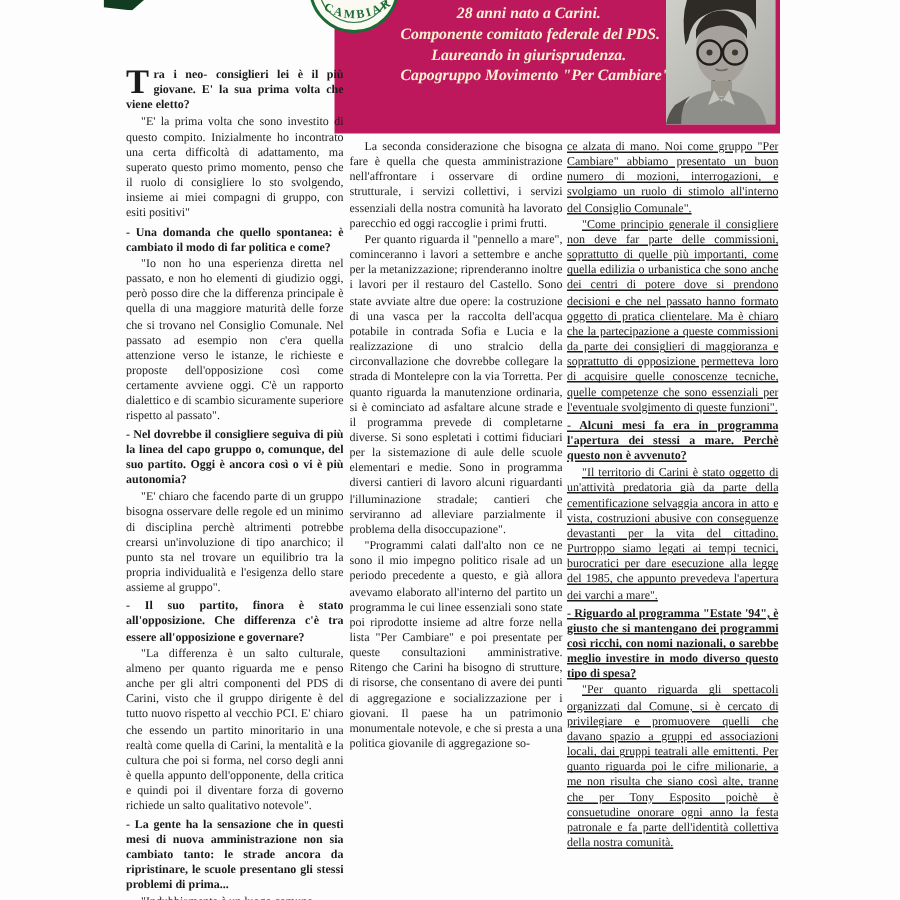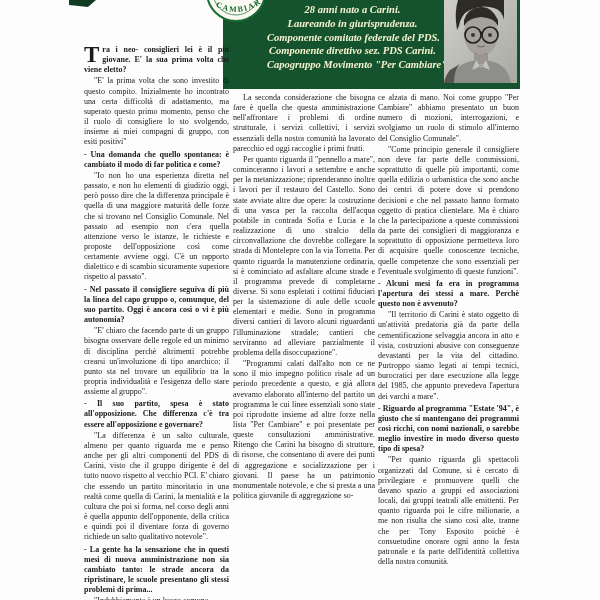--- a/index.html
+++ b/index.html
@@ -2,53 +2,52 @@
 <html><head>
 <meta charset="utf-8">
 <style>
   html,body{margin:0;padding:0;background:#ffffff;}
   #page{position:relative;width:600px;height:600px;background:#fdfdfd;overflow:hidden;
         font-family:"Liberation Serif","DejaVu Serif",serif;}
   
   .wedge{position:absolute;left:69px;top:0;width:27px;height:7px;background:#123c22;
          clip-path:polygon(0 0,100% 0,70% 100%,0 70%);}
   
-  .bio-box{position:absolute;left:223px;top:0;width:297px;height:89px;background:#14532d;}
+  .bio-box{position:absolute;left:223px;top:0;width:297px;height:89px;background:#be185d;}
   .bio-lines{position:absolute;left:44px;right:82px;top:3px;text-align:center;}
   .bio-line{font-style:italic;font-weight:bold;font-size:10.5px;line-height:13.8px;
             color:#f7f3d0;white-space:nowrap;}
   
   .stamp{position:absolute;left:204px;top:-40px;width:64px;height:64px;}
   
   .photo{position:absolute;top:0;right:3px;width:73px;height:83px;background:#bdbdb9;overflow:hidden;}
   
   .col{position:absolute;bottom:0;font-size:8px;line-height:10.15px;text-align:justify;
        color:#1b1b1b;overflow:hidden;}
   .col-1{left:84px;top:43px;width:145px;}
   .col-2{left:233px;top:93px;width:142px;}
-  .col-3{left:378px;top:93px;width:141px;}
+  .col-3{left:378px;top:93px;width:141px;text-decoration:underline;}
   p.blk{margin:0 0 1px 0;}
   p.question{font-weight:bold;margin-top:2px;}
   p.answer{text-indent:10px;}
   p.para-indent{text-indent:10px;}
   .dropcap{float:left;font-size:23px;line-height:18px;font-weight:bold;padding:1px 3px 0 0;}
 </style>
 </head>
 <body>
 
 <div id="page">
 
   <div class="wedge"></div>
 
   <div class="bio-box">
     <div class="bio-lines">
         <div class="bio-line">28 anni nato a Carini.</div>
+        <div class="bio-line">Componente  comitato federale del PDS.</div>
         <div class="bio-line">Laureando in giurisprudenza.</div>
-        <div class="bio-line">Componente  comitato federale del PDS.</div>
-        <div class="bio-line">Componente direttivo sez. PDS Carini.</div>
         <div class="bio-line">Capogruppo Movimento "Per Cambiare"</div>
       </div>
     <div class="photo">
       <svg width="73" height="83" viewBox="0 0 73 83">
         <defs>
           <linearGradient id="bgph" x1="0" y1="0" x2="1" y2="1">
             <stop offset="0" stop-color="#cfcfca"></stop>
               <stop offset="1" stop-color="#a9a9a4"></stop>
           </linearGradient>
         </defs>
@@ -78,29 +77,29 @@
     <text font-size="8" font-weight="bold" fill="#1c6b34" letter-spacing="1.5" font-family="Liberation Serif, serif">
       <textPath href="#arcpath" startOffset="4">CAMBIARE</textPath>
     </text>
   </svg>
 
   <div class="col col-1">
       <p class="blk question"><span class="dropcap">T</span>ra i neo- consiglieri lei è il più giovane. E' la sua prima volta che viene eletto?</p>
       <p class="blk answer">"E' la prima volta che sono investito di questo compito. Inizialmente ho incontrato una certa difficoltà di adattamento, ma superato questo primo momento, penso che il ruolo di consigliere lo sto svolgendo, insieme ai miei compagni di gruppo,  con esiti positivi"</p>
       <p class="blk question">- Una domanda che quello spontanea: è cambiato il modo di far politica e come?</p>
       <p class="blk answer">"Io non ho una esperienza diretta  nel passato, e non ho elementi di giudizio oggi, però posso dire che la differenza principale è quella di una maggiore maturità delle forze che si trovano nel Consiglio Comunale. Nel passato ad esempio non c'era quella attenzione verso le istanze, le richieste e proposte dell'opposizione così come certamente avviene oggi. C'è un rapporto dialettico e di scambio sicuramente superiore rispetto al passato".</p>
-      <p class="blk question">- Nel passato  il consigliere seguiva di più la linea del capo gruppo o, comunque, del suo partito. Oggi è ancora così o vi è più autonomia?</p>
+      <p class="blk question">- Nel dovrebbe  il consigliere seguiva di più la linea del capo gruppo o, comunque, del suo partito. Oggi è ancora così o vi è più autonomia?</p>
       <p class="blk answer">"E' chiaro che facendo parte di un gruppo bisogna osservare delle regole ed un minimo di disciplina perchè altrimenti potrebbe crearsi un'involuzione  di tipo anarchico; il punto sta nel trovare un equilibrio tra la propria individualità e l'esigenza dello stare assieme al gruppo".</p>
-      <p class="blk question">- Il suo partito, spesa è stato all'opposizione. Che differenza c'è tra  essere all'opposizione e governare?</p>
+      <p class="blk question">- Il suo partito, finora è stato all'opposizione. Che differenza c'è tra  essere all'opposizione e governare?</p>
       <p class="blk answer">"La differenza è un salto culturale, almeno per quanto riguarda me e penso anche per gli altri componenti del PDS di Carini, visto che il gruppo dirigente è del tutto nuovo rispetto al vecchio PCI. E' chiaro che  essendo un partito minoritario in una realtà come quella  di Carini, la mentalità e la cultura che poi si forma, nel corso degli anni è quella appunto dell'opponente, della critica e quindi poi il diventare forza  di governo richiede un salto qualitativo notevole".</p>
       <p class="blk question">- La gente ha la sensazione che in questi mesi di nuova amministrazione non sia cambiato tanto: le strade ancora da ripristinare, le scuole presentano gli stessi problemi di prima...</p>
       <p class="blk answer">"Indubbiamente è un luogo comune...</p>
     </div>
   <div class="col col-2">
-      <p class="blk para-indent">La seconda considerazione che bisogna fare è quella  che questa amministrazione nell'affrontare i problemi di ordine strutturale, i servizi collettivi, i servizi essenziali della nostra comunità ha lavorato parecchio ed oggi raccoglie i primi frutti.</p>
+      <p class="blk para-indent">La seconda considerazione che bisogna fare è quella  che questa amministrazione nell'affrontare i osservare di ordine strutturale, i servizi collettivi, i servizi essenziali della nostra comunità ha lavorato parecchio ed oggi raccoglie i primi frutti.</p>
       <p class="blk para-indent">Per quanto riguarda il "pennello a mare", cominceranno i lavori a settembre e anche per la metanizzazione; riprenderanno inoltre i lavori per il restauro del Castello. Sono state avviate altre due opere: la costruzione di una vasca per la raccolta dell'acqua potabile in contrada Sofia e Lucia e la realizzazione di uno stralcio della circonvallazione che dovrebbe collegare la strada di Montelepre con la via Torretta. Per quanto riguarda la manutenzione ordinaria, si è cominciato ad asfaltare alcune strade e il programma prevede di completarne diverse. Si sono espletati i cottimi fiduciari per la sistemazione di aule delle scuole elementari e medie. Sono in programma diversi cantieri di lavoro alcuni riguardanti l'illuminazione stradale; cantieri che serviranno ad alleviare parzialmente il problema della disoccupazione".</p>
       <p class="blk answer">"Programmi calati dall'alto non ce ne sono il mio impegno politico risale ad un periodo precedente a questo, e già allora avevamo elaborato all'interno del partito un programma le cui linee essenziali sono state poi riprodotte insieme ad altre forze nella lista "Per Cambiare" e poi presentate  per queste consultazioni amministrative. Ritengo che Carini ha bisogno di strutture, di risorse, che consentano di avere dei punti di aggregazione e socializzazione per i giovani.  Il paese ha un patrimonio monumentale notevole,  e che si presta a una politica giovanile di aggregazione so-</p>
     </div>
   <div class="col col-3">
       <p class="blk para">ce alzata di mano. Noi come gruppo "Per Cambiare" abbiamo  presentato un buon numero di mozioni, interrogazioni, e svolgiamo un ruolo di stimolo all'interno del Consiglio Comunale".</p>
       <p class="blk answer">"Come principio generale il consigliere non deve far parte delle commissioni, soprattutto di quelle più importanti, come quella edilizia o urbanistica che sono anche dei centri di potere dove si prendono decisioni e che nel passato hanno formato oggetto di pratica clientelare. Ma è chiaro che la partecipazione a queste commissioni da parte dei consiglieri di maggioranza e soprattutto di opposizione permetteva loro di acquisire quelle conoscenze tecniche, quelle competenze che sono essenziali per l'eventuale svolgimento di queste funzioni".</p>
       <p class="blk question">- Alcuni mesi fa era in programma l'apertura dei stessi a mare. Perchè questo non è avvenuto?</p>
       <p class="blk answer">"Il territorio di Carini è stato oggetto di un'attività predatoria già da parte della cementificazione selvaggia ancora in atto e vista, costruzioni abusive con conseguenze devastanti per la vita del cittadino. Purtroppo siamo legati ai tempi tecnici, burocratici per dare esecuzione alla legge del 1985, che appunto prevedeva  l'apertura dei varchi a mare".</p>
       <p class="blk question">- Riguardo al programma "Estate '94", è giusto che si mantengano dei programmi così ricchi, con  nomi nazionali, o sarebbe meglio investire in modo diverso questo tipo di  spesa?</p>
       <p class="blk answer">"Per quanto riguarda gli spettacoli organizzati dal Comune, si è cercato di privilegiare e promuovere quelli che davano spazio a gruppi ed associazioni locali, dai gruppi teatrali alle emittenti. Per quanto riguarda poi le cifre milionarie, a me non risulta che siano così alte, tranne che per Tony Esposito poichè è consuetudine onorare ogni anno la festa patronale e fa parte dell'identità collettiva della nostra comunità.</p>

